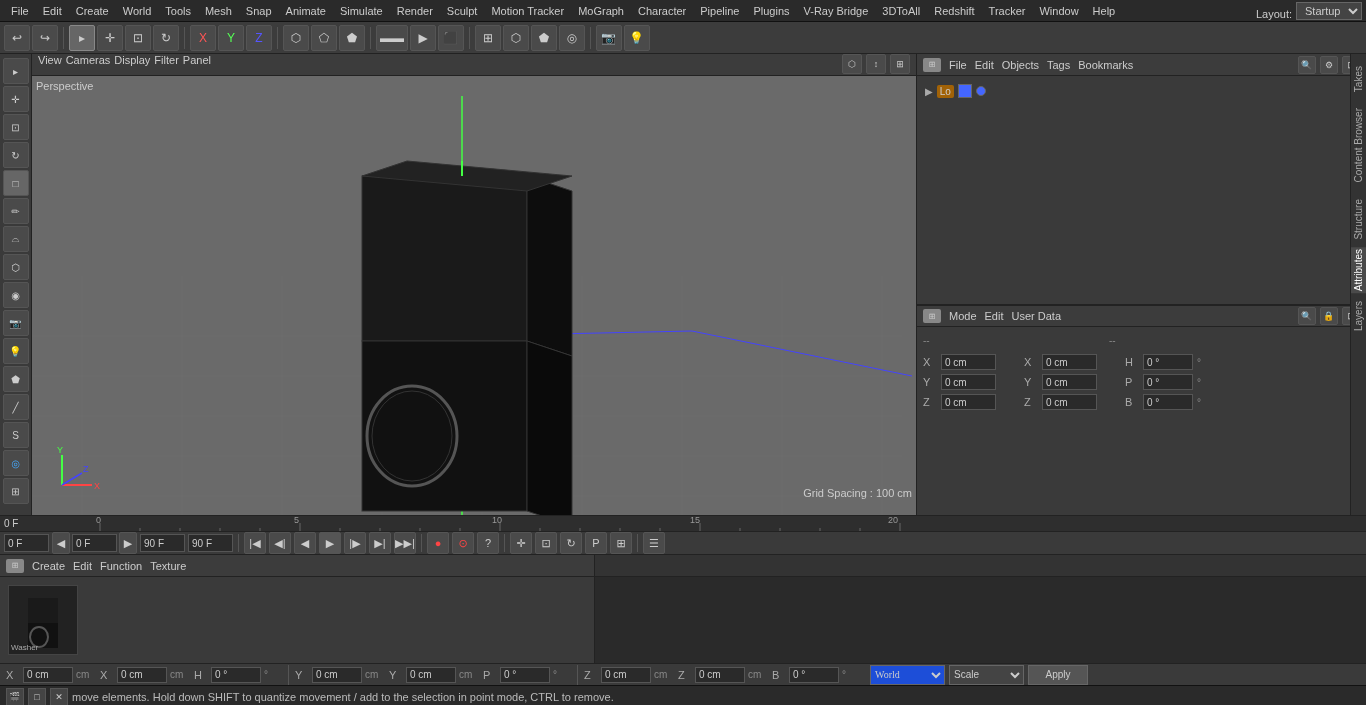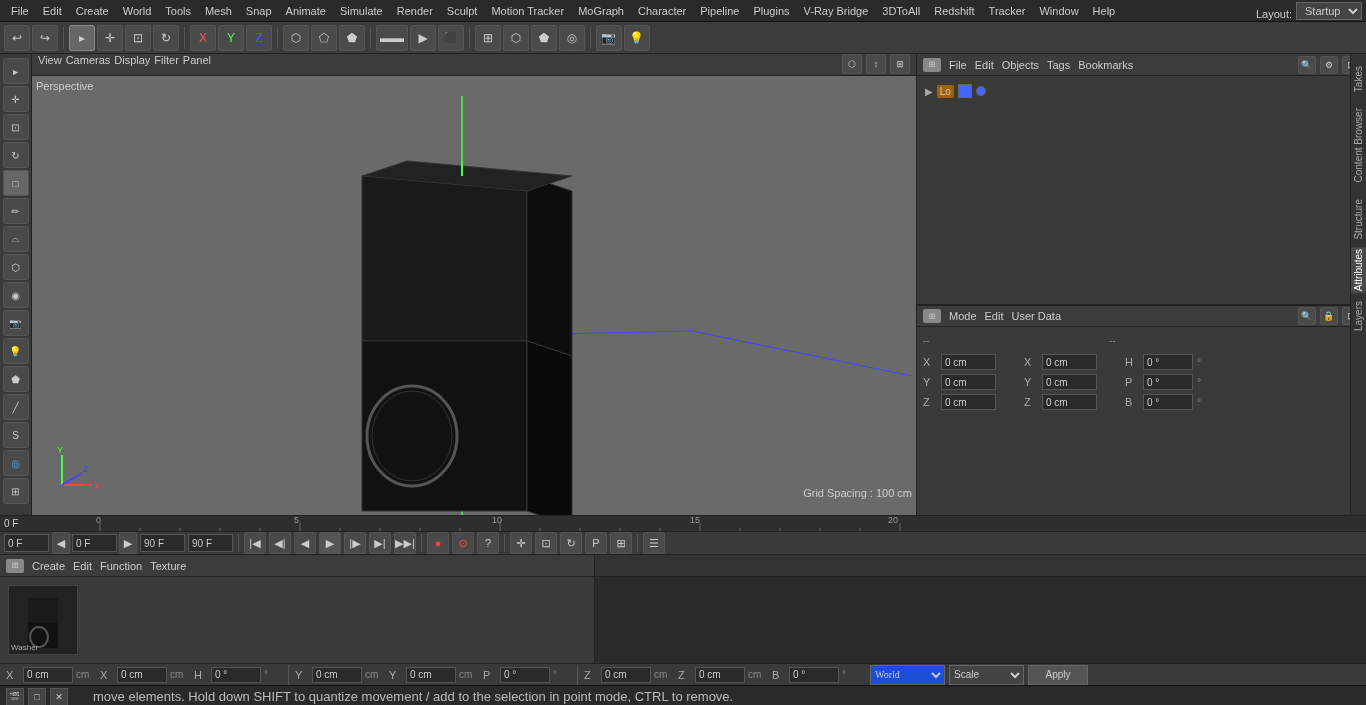--- a/index.html
+++ b/index.html
@@ -385,24 +385,23 @@
       height: 18px;
       background: #444;
       border: 1px solid #555;
       display: flex;
       align-items: center;
       justify-content: center;
       font-size: 9px;
       cursor: pointer;
     }
     .status-text {
-      font-size: 13px;
+      font-size: 11px;
       color: #bbb;
       flex: 1;
-      margin-left: 21px;
     }
 
     
     #transform-strip {
       height: 50px;
       background: #3a3a3a;
       border-top: 1px solid #222;
       display: flex;
       align-items: center;
       padding: 0 6px;

